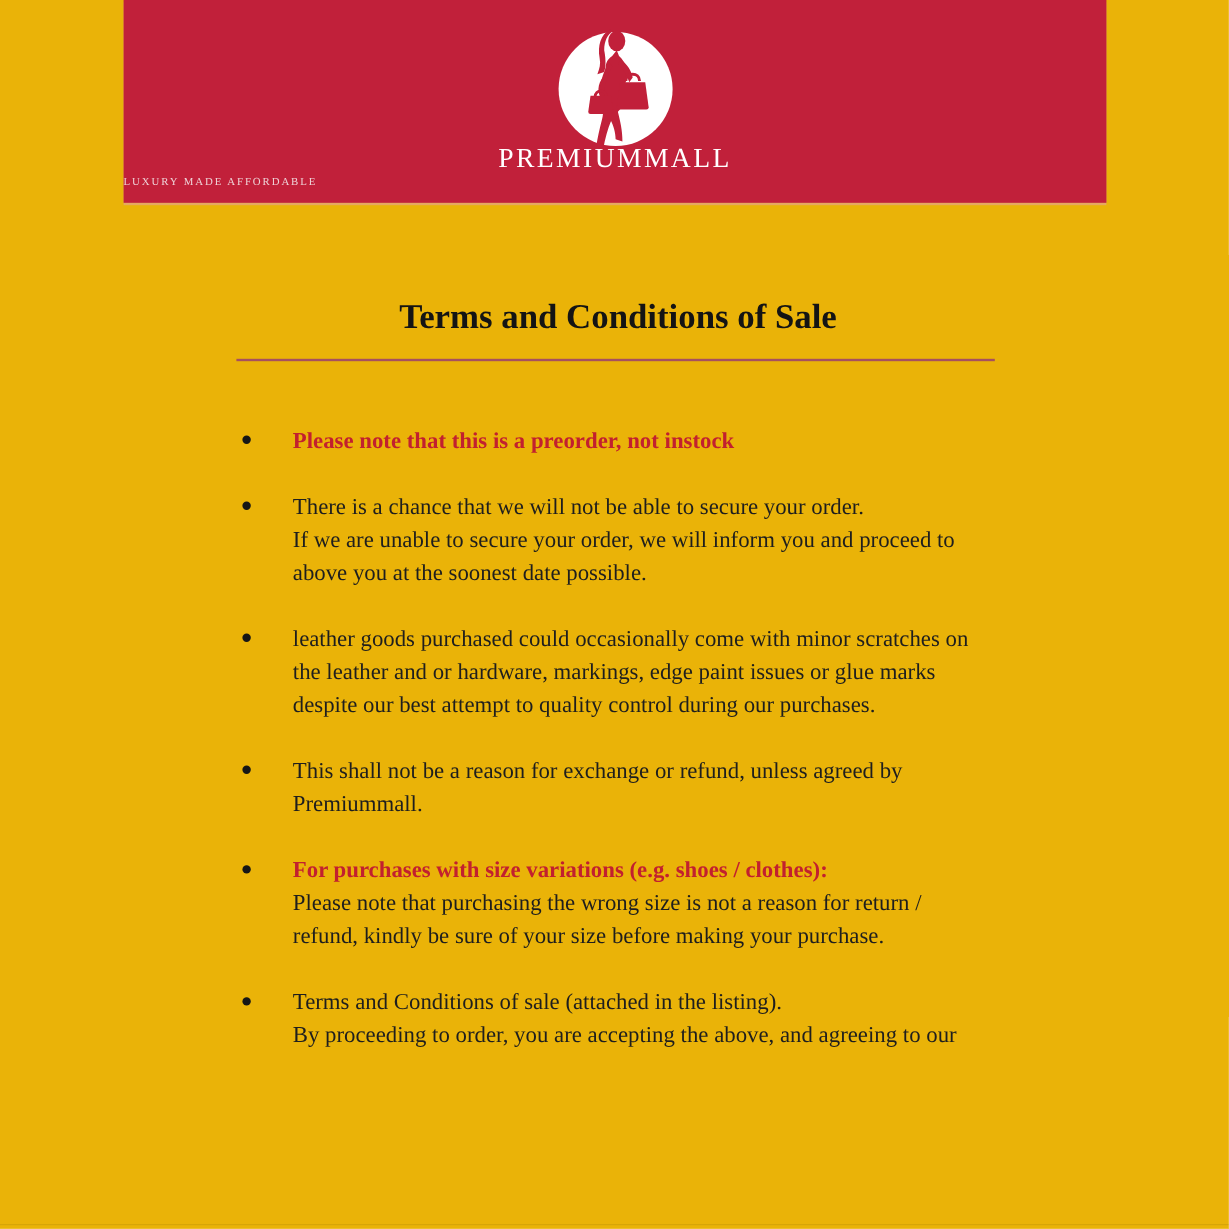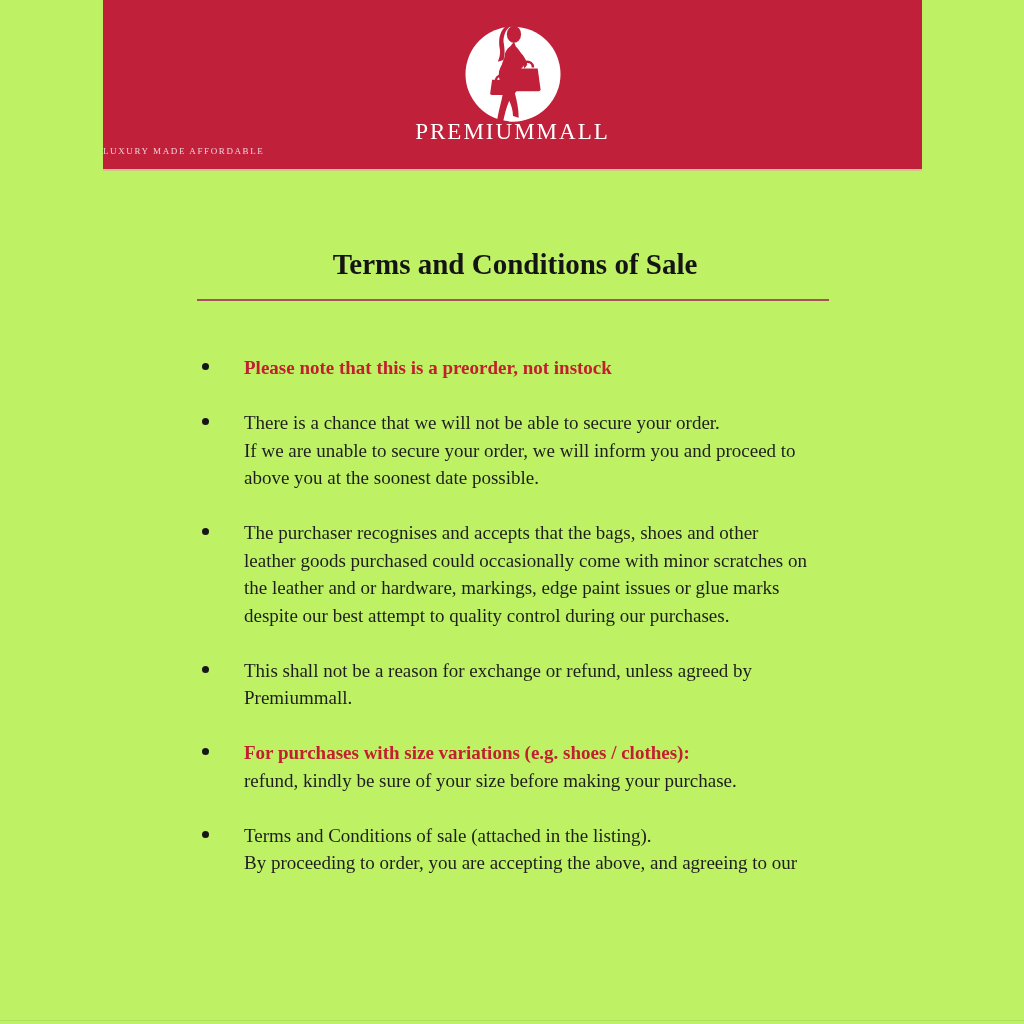--- a/index.html
+++ b/index.html
@@ -5,21 +5,21 @@
   html, body { margin: 0; padding: 0; }
   body {
     width: 1024px; height: 1024px;
     background: #ffffff;
     font-family: "Liberation Serif", serif;
     position: relative;
     overflow: hidden;
   }
   .page {
     position: absolute; inset: 0;
-    background: #bef264;
+    background: #eab308;
   }
 
   
   .header-banner {
     position: absolute;
     left: 103px; top: 0;
     width: 819px; height: 169px;
     background: var(--brand-red, #c1203a);
     box-shadow: 0 2px 0 rgba(225, 160, 170, 0.55);
   }
@@ -147,31 +147,31 @@
   <ul class="terms-list">
       <li>
         <div class="em line">Please note that this is a preorder, not instock</div>
       </li>
       <li>
         <div class="line">There is a chance that we will not be able to secure your order.</div>
         <div class="line">If we are unable to secure your order, we will inform you and proceed to</div>
         <div class="line">above you at the soonest date possible.</div>
       </li>
       <li>
-        <div class="line">The purchaser recognises and accepts that the bags, shoes and other</div>
         <div class="line">leather goods purchased could occasionally come with minor scratches on</div>
         <div class="line">the leather and or hardware, markings, edge paint issues or glue marks</div>
         <div class="line">despite our best attempt to quality control during our purchases.</div>
       </li>
       <li>
         <div class="line">This shall not be a reason for exchange or refund, unless agreed by</div>
         <div class="line">Premiummall.</div>
       </li>
       <li>
         <div class="em line">For purchases with size variations (e.g. shoes / clothes):</div>
+        <div class="line">Please note that purchasing the wrong size is not a reason for return /</div>
         <div class="line">refund, kindly be sure of your size before making your purchase.</div>
       </li>
       <li>
         <div class="line">Terms and Conditions of sale (attached in the listing).</div>
         <div class="line">By proceeding to order, you are accepting the above, and agreeing to our</div>
       </li>
     </ul>
 
   <div class="page-bottom-edge"></div>
 </div>

